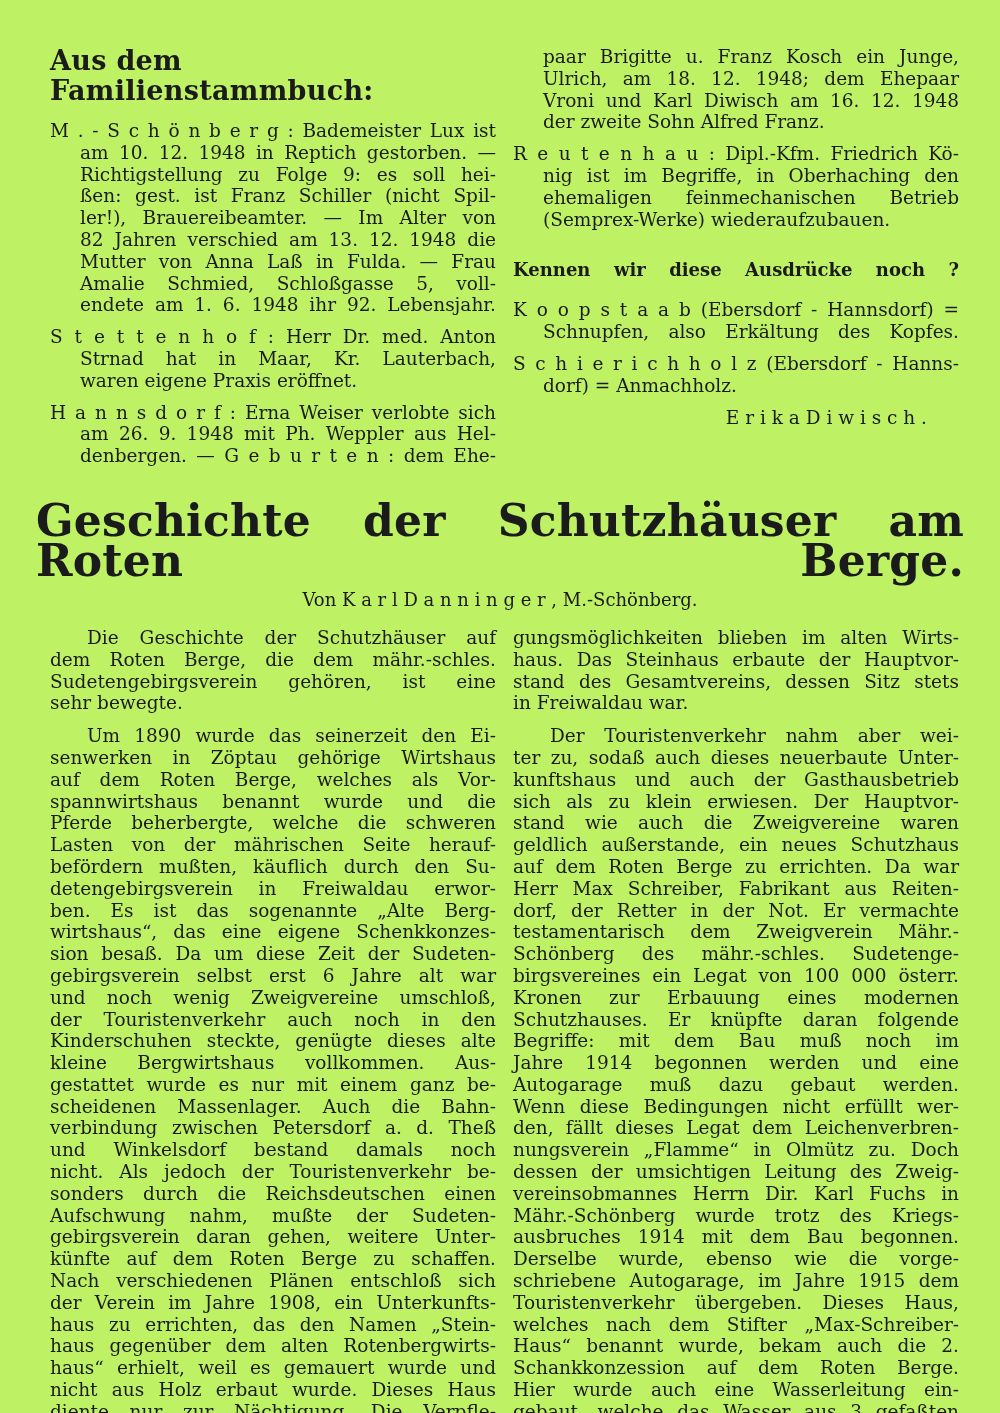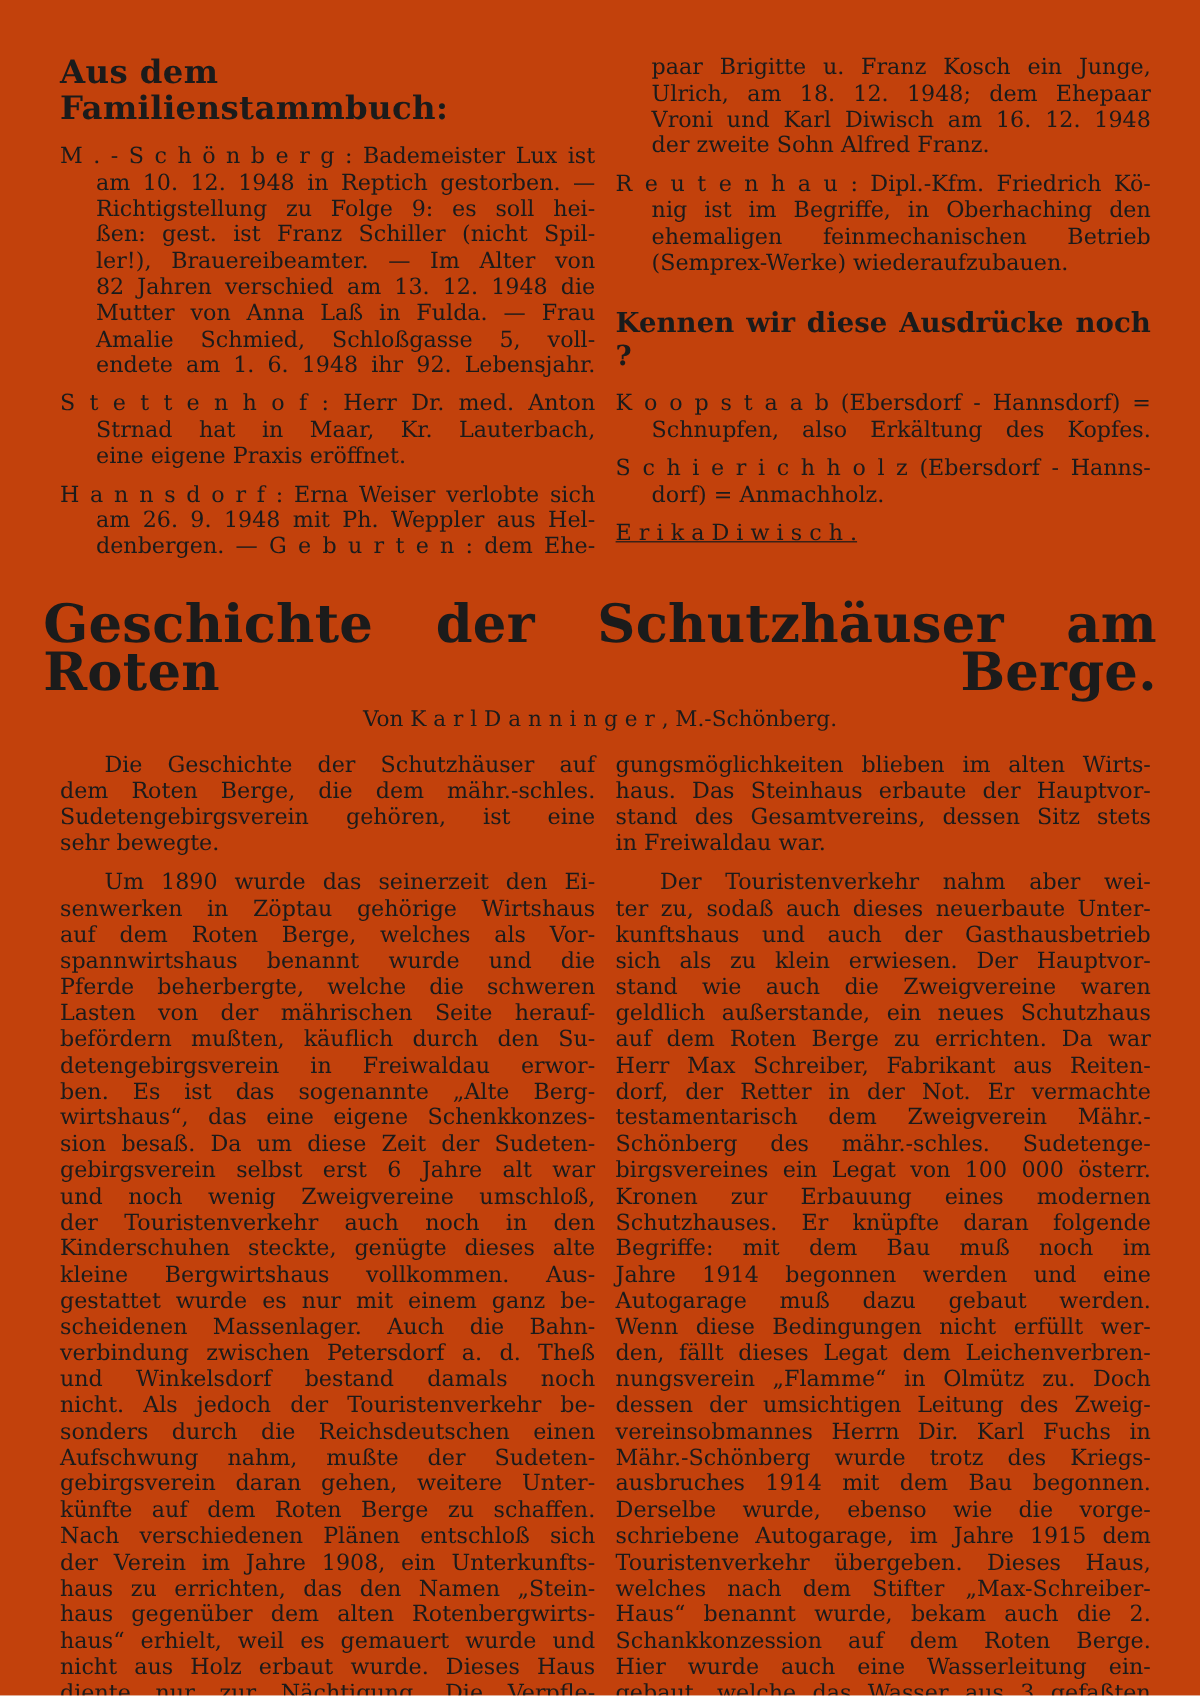--- a/index.html
+++ b/index.html
@@ -1,21 +1,21 @@
 <!DOCTYPE html>
 <html lang="de"><head>
 <meta charset="utf-8">
 <style>
   html, body { margin: 0; padding: 0; background: #f6f6f3; }
   .page {
     position: relative;
     width: 1000px;
     height: 1413px;
     margin: 0 auto;
-    background: #c2410c;
+    background: #bef264;
     color: #1b1b1b;
     font-family: "DejaVu Serif", "Liberation Serif", serif;
     box-sizing: border-box;
     padding-top: 46px;
     overflow: hidden;
   }
   .cols {
     display: flex;
     gap: 17px;
     padding: 0 41px 0 50px;
@@ -29,31 +29,31 @@
   .entry { margin-bottom: 10px; }
   .para { margin-bottom: 11px; }
   h2.sec-heading {
     font-size: 27px;
     line-height: 30px;
     margin: 0 0 14px 0;
     font-weight: 700;
     letter-spacing: 0.3px;
   }
   h3.sec-heading2 {
-    font-size: 23px;
+    font-size: 18px;
     line-height: 27px;
     margin: 26px 0 16px 0;
     font-weight: 700;
     text-align: justify;
     text-align-last: justify;
   }
   .signature {
+    text-align: right;
     padding-right: 32px;
     margin-top: 2px;
-    text-decoration: underline;
   }
   .headline-block { margin-top: 24px; }
   h1.headline {
     font-size: 44px;
     line-height: 40px;
     font-weight: 700;
     margin: 0;
     padding: 0 36px;
     text-align: justify;
     text-align-last: justify;
@@ -82,21 +82,21 @@
           <div class="ln">ßen: gest. ist Franz Schiller (nicht Spil-</div>
           <div class="ln">ler!), Brauereibeamter. — Im Alter von</div>
           <div class="ln">82 Jahren verschied am 13. 12. 1948 die</div>
           <div class="ln">Mutter von Anna Laß in Fulda. — Frau</div>
           <div class="ln">Amalie Schmied, Schloßgasse 5, voll-</div>
           <div class="ln">endete am 1. 6. 1948 ihr 92. Lebensjahr.</div>
         </div>
       <div class="entry hang">
           <div class="ln">S t e t t e n h o f :  Herr  Dr.  med.  Anton</div>
           <div class="ln">Strnad hat in Maar, Kr. Lauterbach,</div>
-          <div class="ln left">eine eigene Praxis eröffnet.</div>
+          <div class="ln left">waren eigene Praxis eröffnet.</div>
         </div>
       <div class="entry hang">
           <div class="ln">H a n n s d o r f :  Erna Weiser verlobte sich</div>
           <div class="ln">am 26. 9. 1948 mit Ph. Weppler aus Hel-</div>
           <div class="ln">denbergen. — G e b u r t e n :  dem Ehe-</div>
         </div>
     </div>
 
     <div class="col">
       <div class="entry ind">

